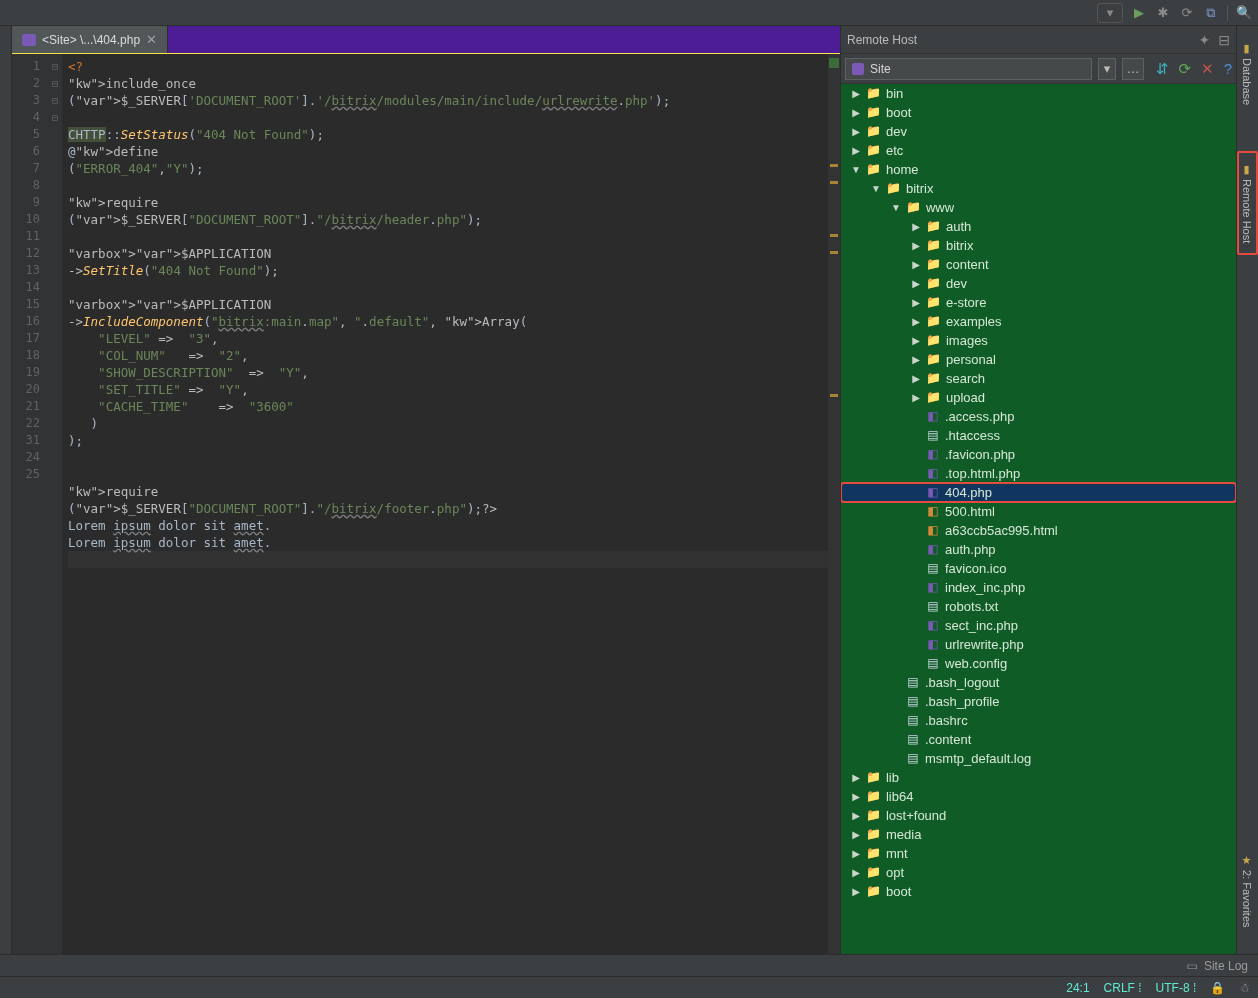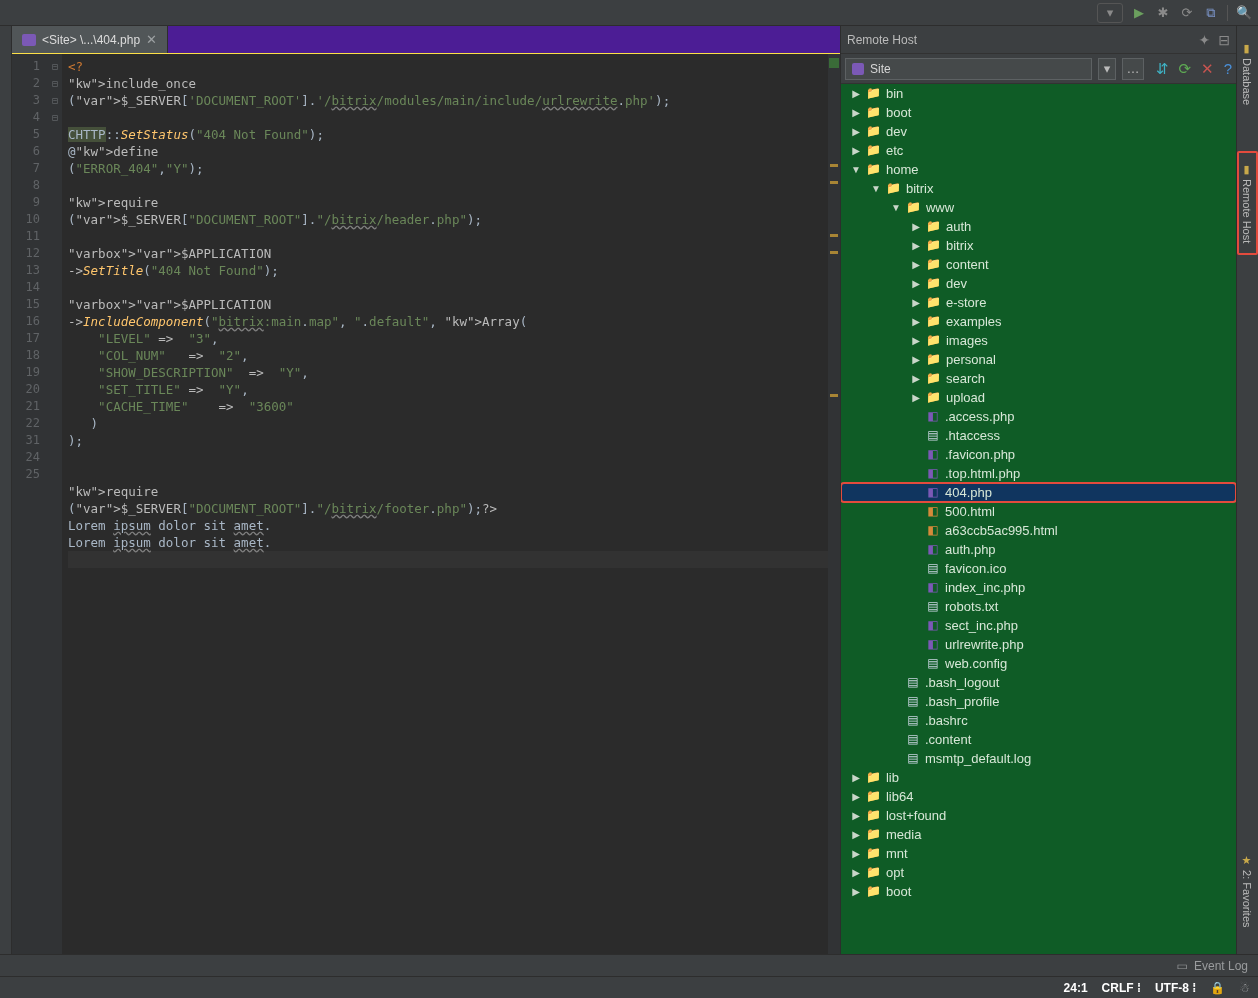--- a/index.html
+++ b/index.html
@@ -80,21 +80,21 @@
 .arrow { width:10px; text-align:center; color:#c9d6c9; font-size:10px; }
 .folder { color:#d9b24b; font-size:12px; }
 .file { color:#c8d4df; font-size:12px; width:14px; text-align:center; }
 .file.php { color:#7b59b6; }
 .file.html { color:#d48a3a; }
 .tnode.sel { background:#10355f; }
 .tnode.hl { outline:2px solid #e34b3d; outline-offset:-1px; border-radius:3px; }
 
 .logbar { height:22px; background:#3c3f41; border-top:1px solid #2d2d2d; display:flex; justify-content:flex-end; align-items:center; padding:0 10px; gap:6px; color:#9a9c9e; font-size:12px; }
 .status { height:22px; background:#3c3f41; border-top:1px solid #2d2d2d; display:flex; justify-content:flex-end; align-items:center; padding:0 8px; gap:14px; color:#9a9c9e; font-size:12px; }
-.divsel { color:#ffffff;font-weight:bold; }
+.divsel { color:#5eead4; }
 </style>
 </head>
 <body>
 
 <div class="toolbar">
   <span class="runbox">
     <span class="ico">▾</span>
   </span>
   <span class="ico" style="color:#6b9f5e">▶</span>
   <span class="ico">✱</span>
@@ -433,21 +433,21 @@
   <div class="rail">
     <div class="vtab"><span style="color:#c9a94a">▮</span> <span>Database</span></div>
     <div class="vtab hl"><span style="color:#c9a94a">▮</span> <span>Remote Host</span></div>
     <div style="flex:1"></div>
     <div class="vtab" style="margin-bottom:20px"><span style="color:#c9a94a">★</span> <span>2: Favorites</span></div>
   </div>
 </div>
 
 <div class="logbar">
   <span>▭</span>
-  <span>Event Log</span>
+  <span>Site Log</span>
 </div>
 <div class="status">
   <span class="divsel">24:1</span>
   <span class="divsel"><span>CRLF</span> ⁞</span>
   <span class="divsel"><span>UTF-8</span> ⁞</span>
   <span>🔒</span>
   <span>☃</span>
 </div>
 
 </body></html>

